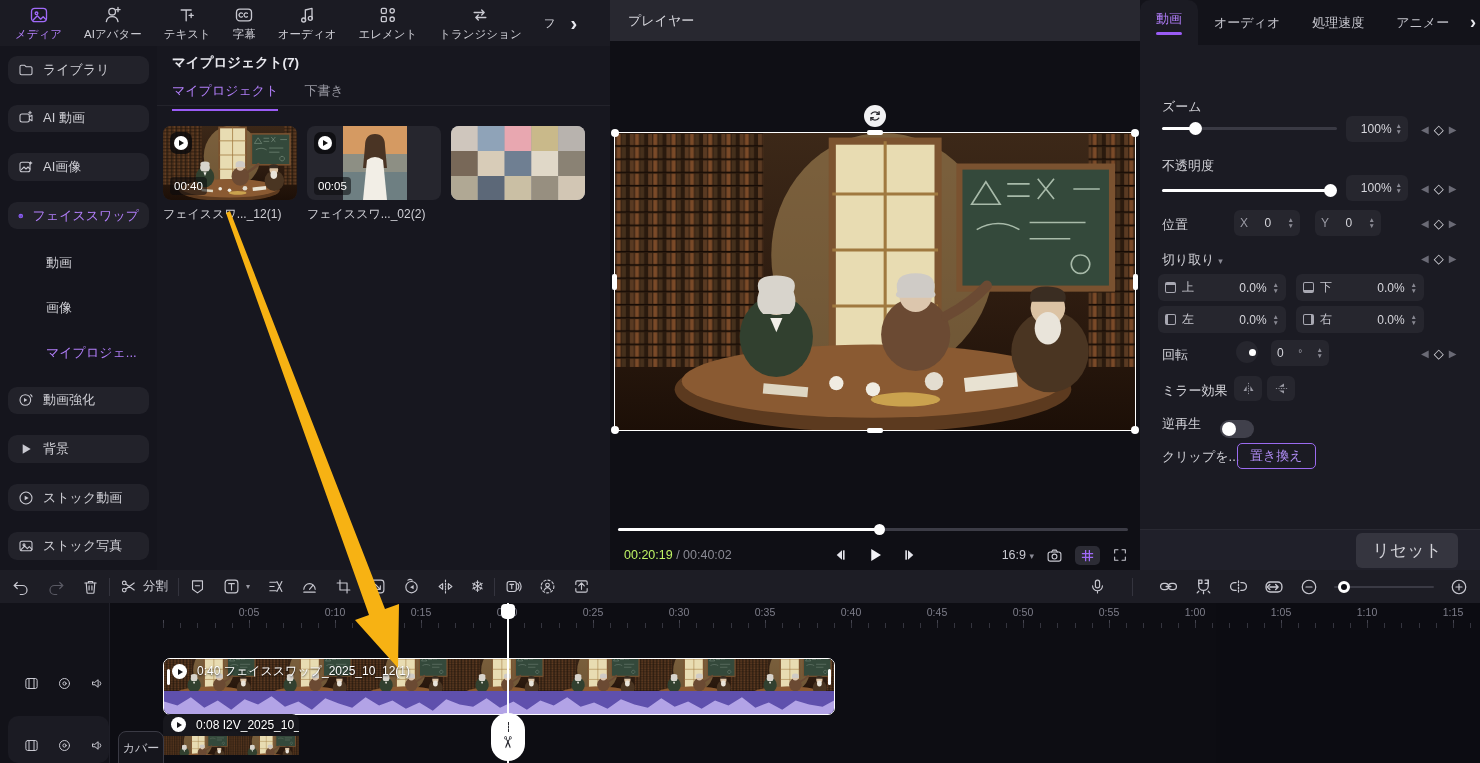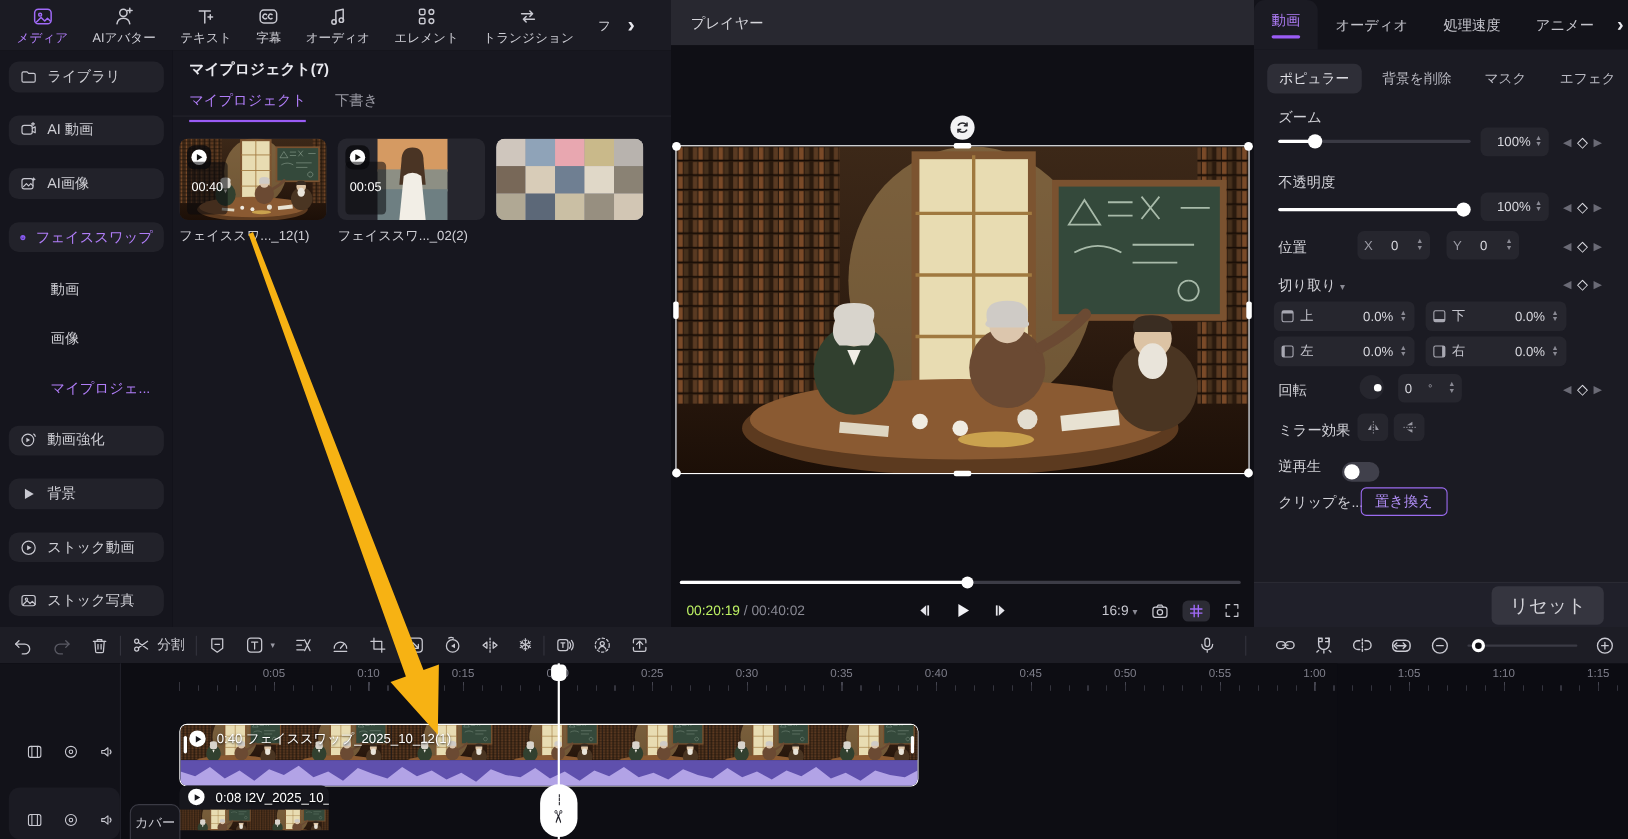--- a/index.html
+++ b/index.html
@@ -30,21 +30,21 @@
   .mp-tabs { position:absolute; left:15px; top:36px; display:flex; gap:26px; font-size:13px; }
   .mp-tab { color:#9a9aa4; padding-bottom:9px; cursor:pointer; }
   .mp-tab.active { color:#b07df8; border-bottom:2.5px solid #9a5cf5; }
   .mp-divider { position:absolute; left:0; top:59px; width:453px; height:1px; background:#23232b; }
   .mp-cards { position:absolute; left:6px; top:80px; display:flex; gap:10px; }
   .mp-card { width:134px; height:74px; border-radius:8px; background:#26262e; position:relative; overflow:hidden; cursor:pointer; }
   .mp-card .thumb { position:absolute; inset:0; }
   .play-badge { position:absolute; left:7px; top:6px; width:22px; height:22px; border-radius:7px; background:rgba(10,10,12,.8); display:flex; align-items:center; justify-content:center; }
   .play-badge .pb-c { width:14px; height:14px; border-radius:50%; background:#fff; display:flex; align-items:center; justify-content:center; }
   .play-badge .pb-t { width:0; height:0; border-left:5px solid #111; border-top:3.5px solid transparent; border-bottom:3.5px solid transparent; margin-left:1px; }
-  .mp-dur { position:absolute; left:7px; bottom:5px; font-size:11.5px; color:#fff; background:rgba(10,10,12,.55); padding:18px 4px; border-radius:4px; }
+  .mp-dur { position:absolute; left:7px; bottom:5px; font-size:11.5px; color:#fff; background:rgba(10,10,12,.55); padding:3px 4px; border-radius:4px; }
   .mp-label { width:134px; margin-top:6px; font-size:12px; color:#cfcfd5; white-space:nowrap; overflow:hidden; }
 
   
   .player { left:610px; top:0; width:530px; height:570px; background:#0f0f15; }
   .pl-header { position:absolute; left:0; top:0; width:530px; height:41px; background:#282830; display:flex; align-items:center; padding:0 18px; font-size:13px; color:#d6d6dc; }
   .pl-video { position:absolute; left:5px; top:133px; width:520px; height:297px; outline:1.5px solid #fff; }
   .handle { position:absolute; background:#fff; z-index:5; }
   .h-dot { width:8px; height:8px; border-radius:50%; }
   .h-bar-h { width:16px; height:5px; border-radius:2px; }
   .h-bar-v { width:5px; height:16px; border-radius:2px; }
@@ -466,27 +466,20 @@
           <span>オーディオ</span>
         </div>
       <div class="ins-tab">
           <span>処理速度</span>
         </div>
       <div class="ins-tab">
           <span>アニメー</span>
         </div>
       <span style="position:absolute;right:4px;top:12px;color:#e8e8ee;font-size:18px;font-weight:bold">›</span>
     </div>
-    <div class="ins-sub">
-      <span class="ins-pill active">ポピュラー</span>
-      <span class="ins-pill">背景を削除</span>
-      <span class="ins-pill">マスク</span>
-      <span class="ins-pill">エフェク</span>
-
-    </div>
 
     <div class="abs row-label" style="left:22px;top:98px">ズーム</div>
     <div class="abs slider" style="left:22px;top:127px;width:175px">
       <div class="sl-fill" style="width:33px"></div>
         <div class="sl-knob" style="left:27px"></div>
     </div>
     <div class="abs valbox" style="left:206px;top:116px;width:62px">
       <span>100%</span>
       <span class="stepper">
           <span>▲</span>

